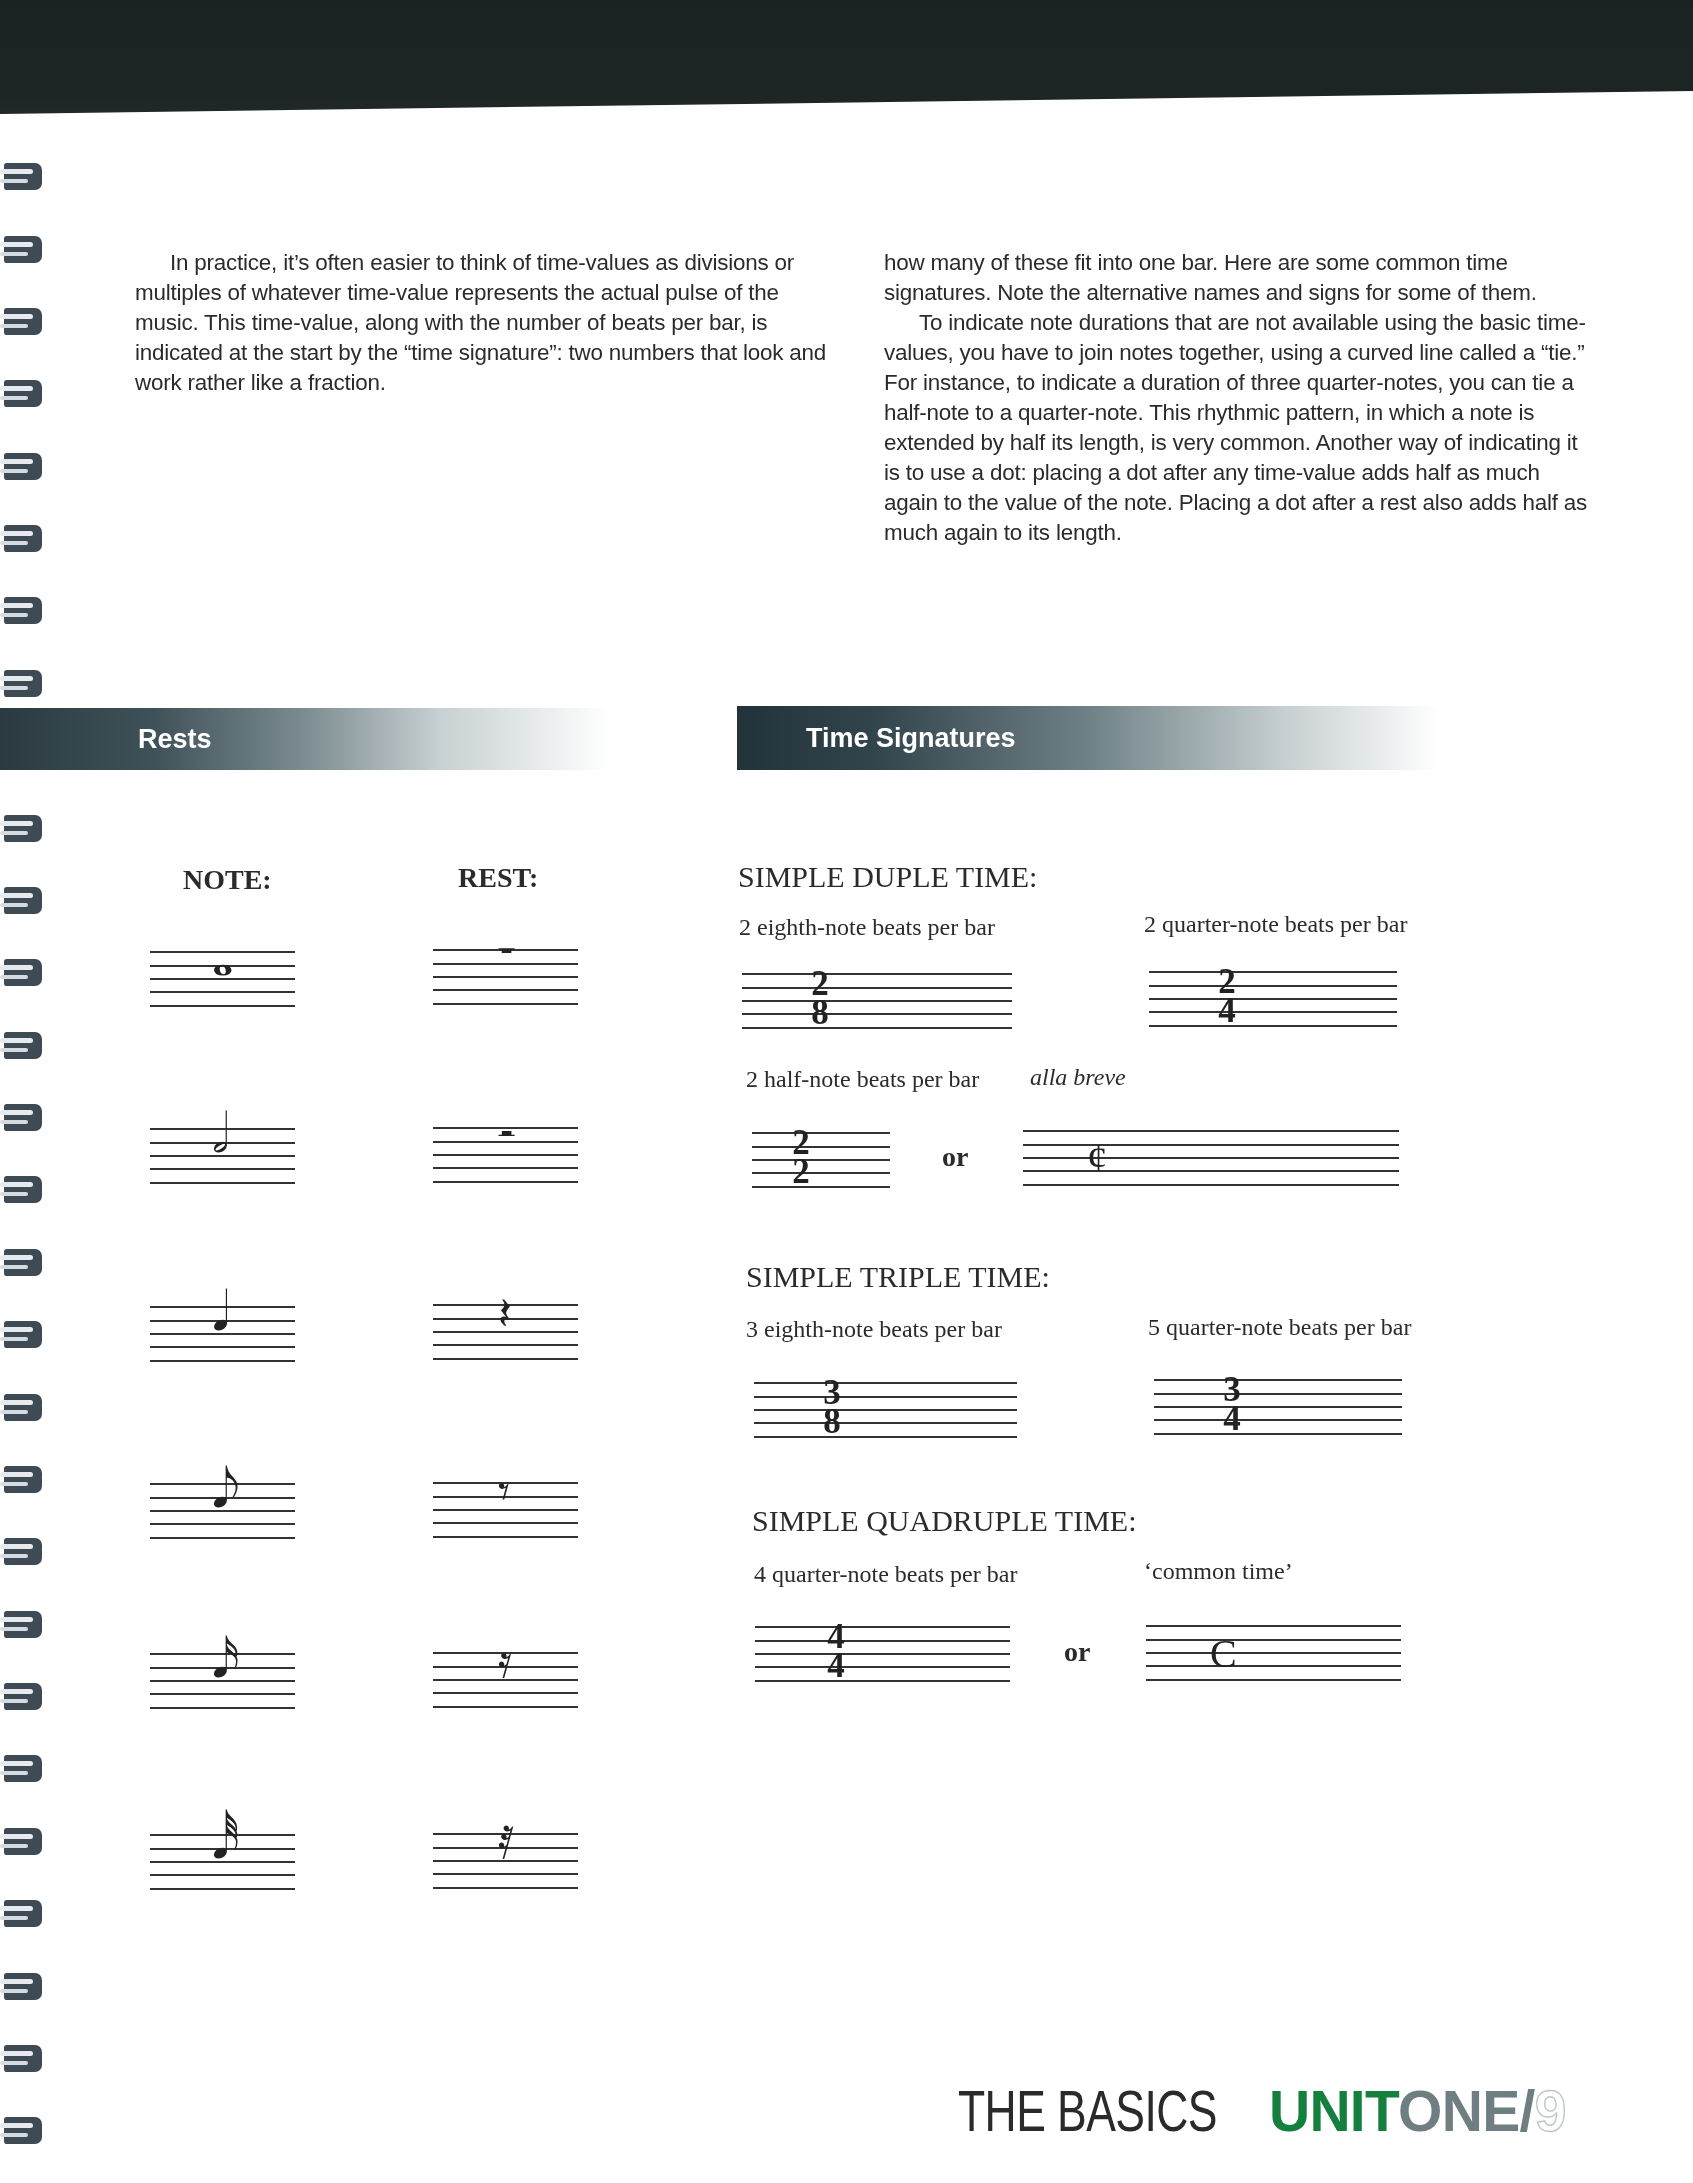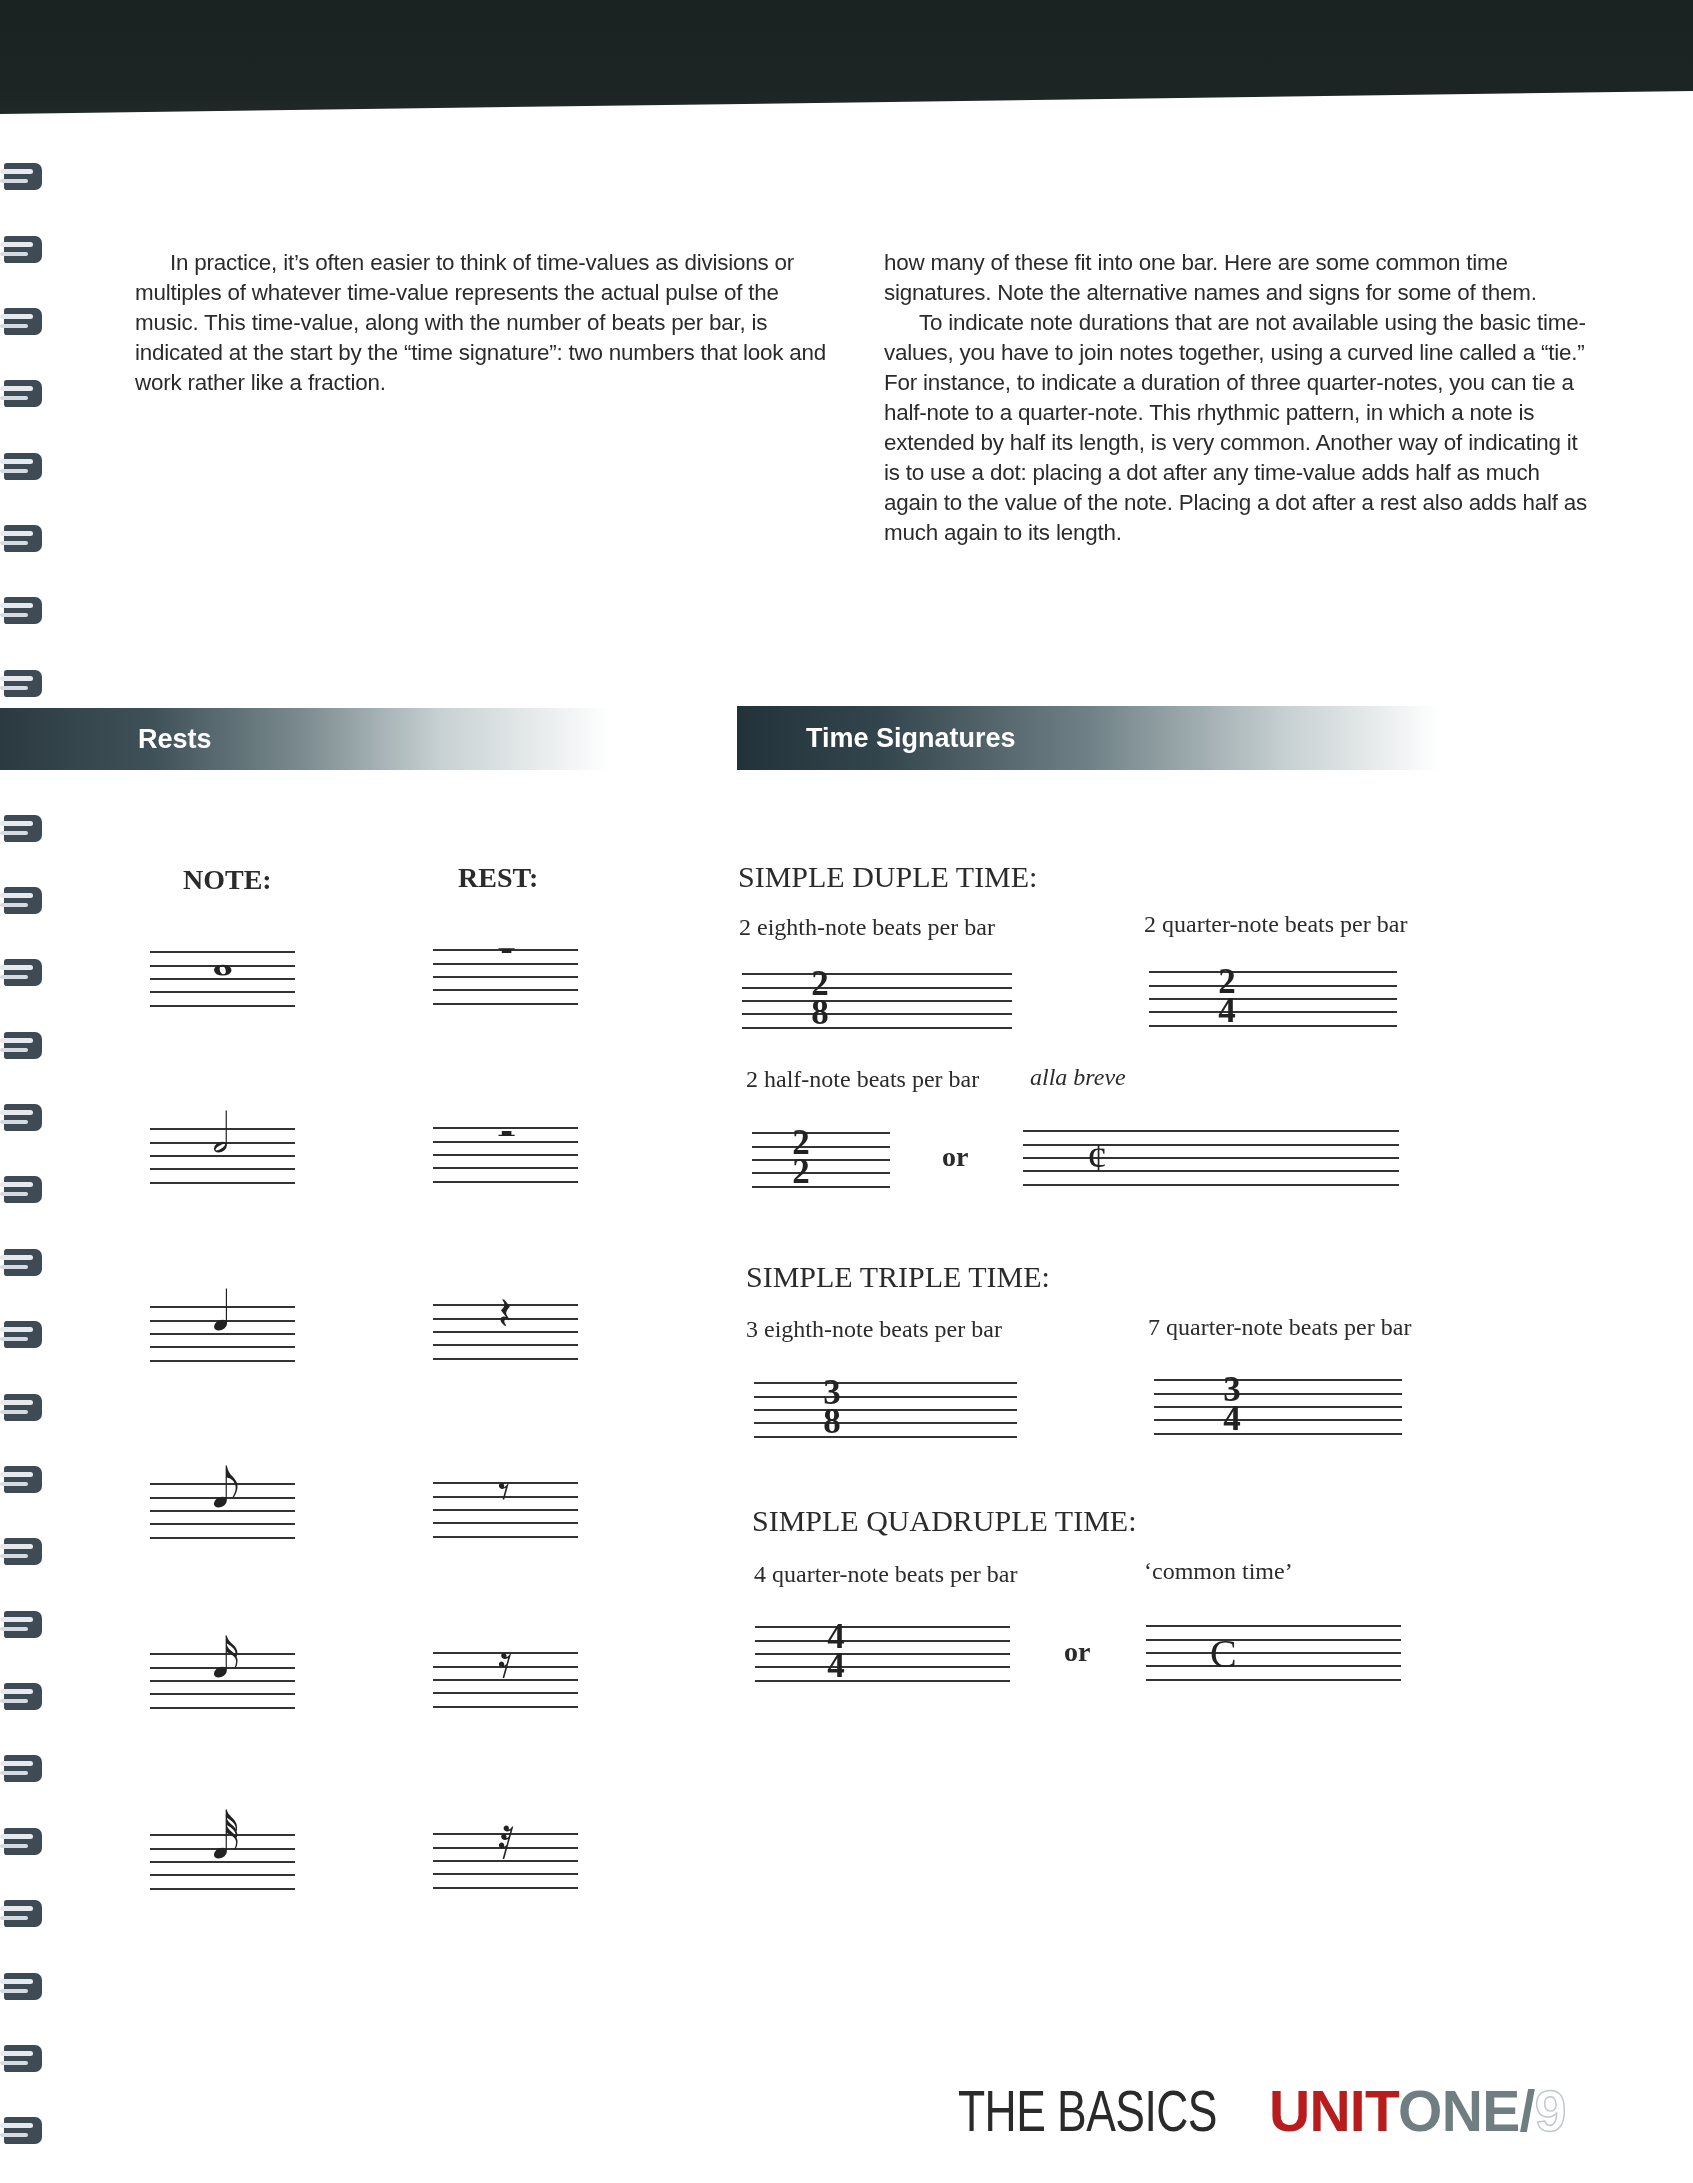--- a/index.html
+++ b/index.html
@@ -217,21 +217,21 @@
 <div id="ts-area">
   <div class="ts-heading serif" style="left:738px; top:860px;">SIMPLE DUPLE TIME:</div>
   <div class="ts-label serif" style="left:739px; top:914px;">2 eighth-note beats per bar</div>
   <div class="ts-label serif" style="left:1144px; top:911px;">2 quarter-note beats per bar</div>
   <div class="ts-label serif" style="left:746px; top:1066px;">2 half-note beats per bar</div>
   <div class="ts-label serif" style="left:1030px; top:1064px; font-style:italic;">alla breve</div>
   <div class="ts-or serif" style="left:942px; top:1141px;">or</div>
 
   <div class="ts-heading serif" style="left:746px; top:1260px;">SIMPLE TRIPLE TIME:</div>
   <div class="ts-label serif" style="left:746px; top:1316px;">3 eighth-note beats per bar</div>
-  <div class="ts-label serif" style="left:1148px; top:1314px;">7 quarter-note beats per bar</div>
+  <div class="ts-label serif" style="left:1148px; top:1314px;">5 quarter-note beats per bar</div>
 
   <div class="ts-heading serif" style="left:752px; top:1504px;">SIMPLE QUADRUPLE TIME:</div>
   <div class="ts-label serif" style="left:754px; top:1561px;">4 quarter-note beats per bar</div>
   <div class="ts-label serif" style="left:1144px; top:1558px;">‘common time’</div>
   <div class="ts-or serif" style="left:1064px; top:1636px;">or</div>
 <div class="staff" style="left: 742px; top: 973px; width: 270px; height: 56px;">
       <div class="line" style="top: 0px;"></div>
       <div class="line" style="top: 13.5px;"></div>
       <div class="line" style="top: 27px;"></div>
       <div class="line" style="top: 40px;"></div>
@@ -296,15 +296,15 @@
       <div class="line" style="top: 0px;"></div>
       <div class="line" style="top: 13.5px;"></div>
       <div class="line" style="top: 27px;"></div>
       <div class="line" style="top: 40px;"></div>
       <div class="line" style="top: 54px;"></div>
       <span class="glyph" style="left: 64px; top: 8.5px; font-size: 40px; font-family: &quot;Liberation Serif&quot;, serif;">C</span>
     </div>
   </div>
 
 <div class="footer">
-  <span class="basics">THE BASICS</span><span class="unit" style="color:#b91c1c; margin-left:-21px;">UNIT</span><span class="unit" style="color:#6f7e80;">ONE/</span><span class="unit" style="color:#ffffff; -webkit-text-stroke:1.4px #bfc8c9;">9</span>
+  <span class="basics">THE BASICS</span><span class="unit" style="color:#15803d; margin-left:-21px;">UNIT</span><span class="unit" style="color:#6f7e80;">ONE/</span><span class="unit" style="color:#ffffff; -webkit-text-stroke:1.4px #bfc8c9;">9</span>
 </div>
 
 
 </body></html>

